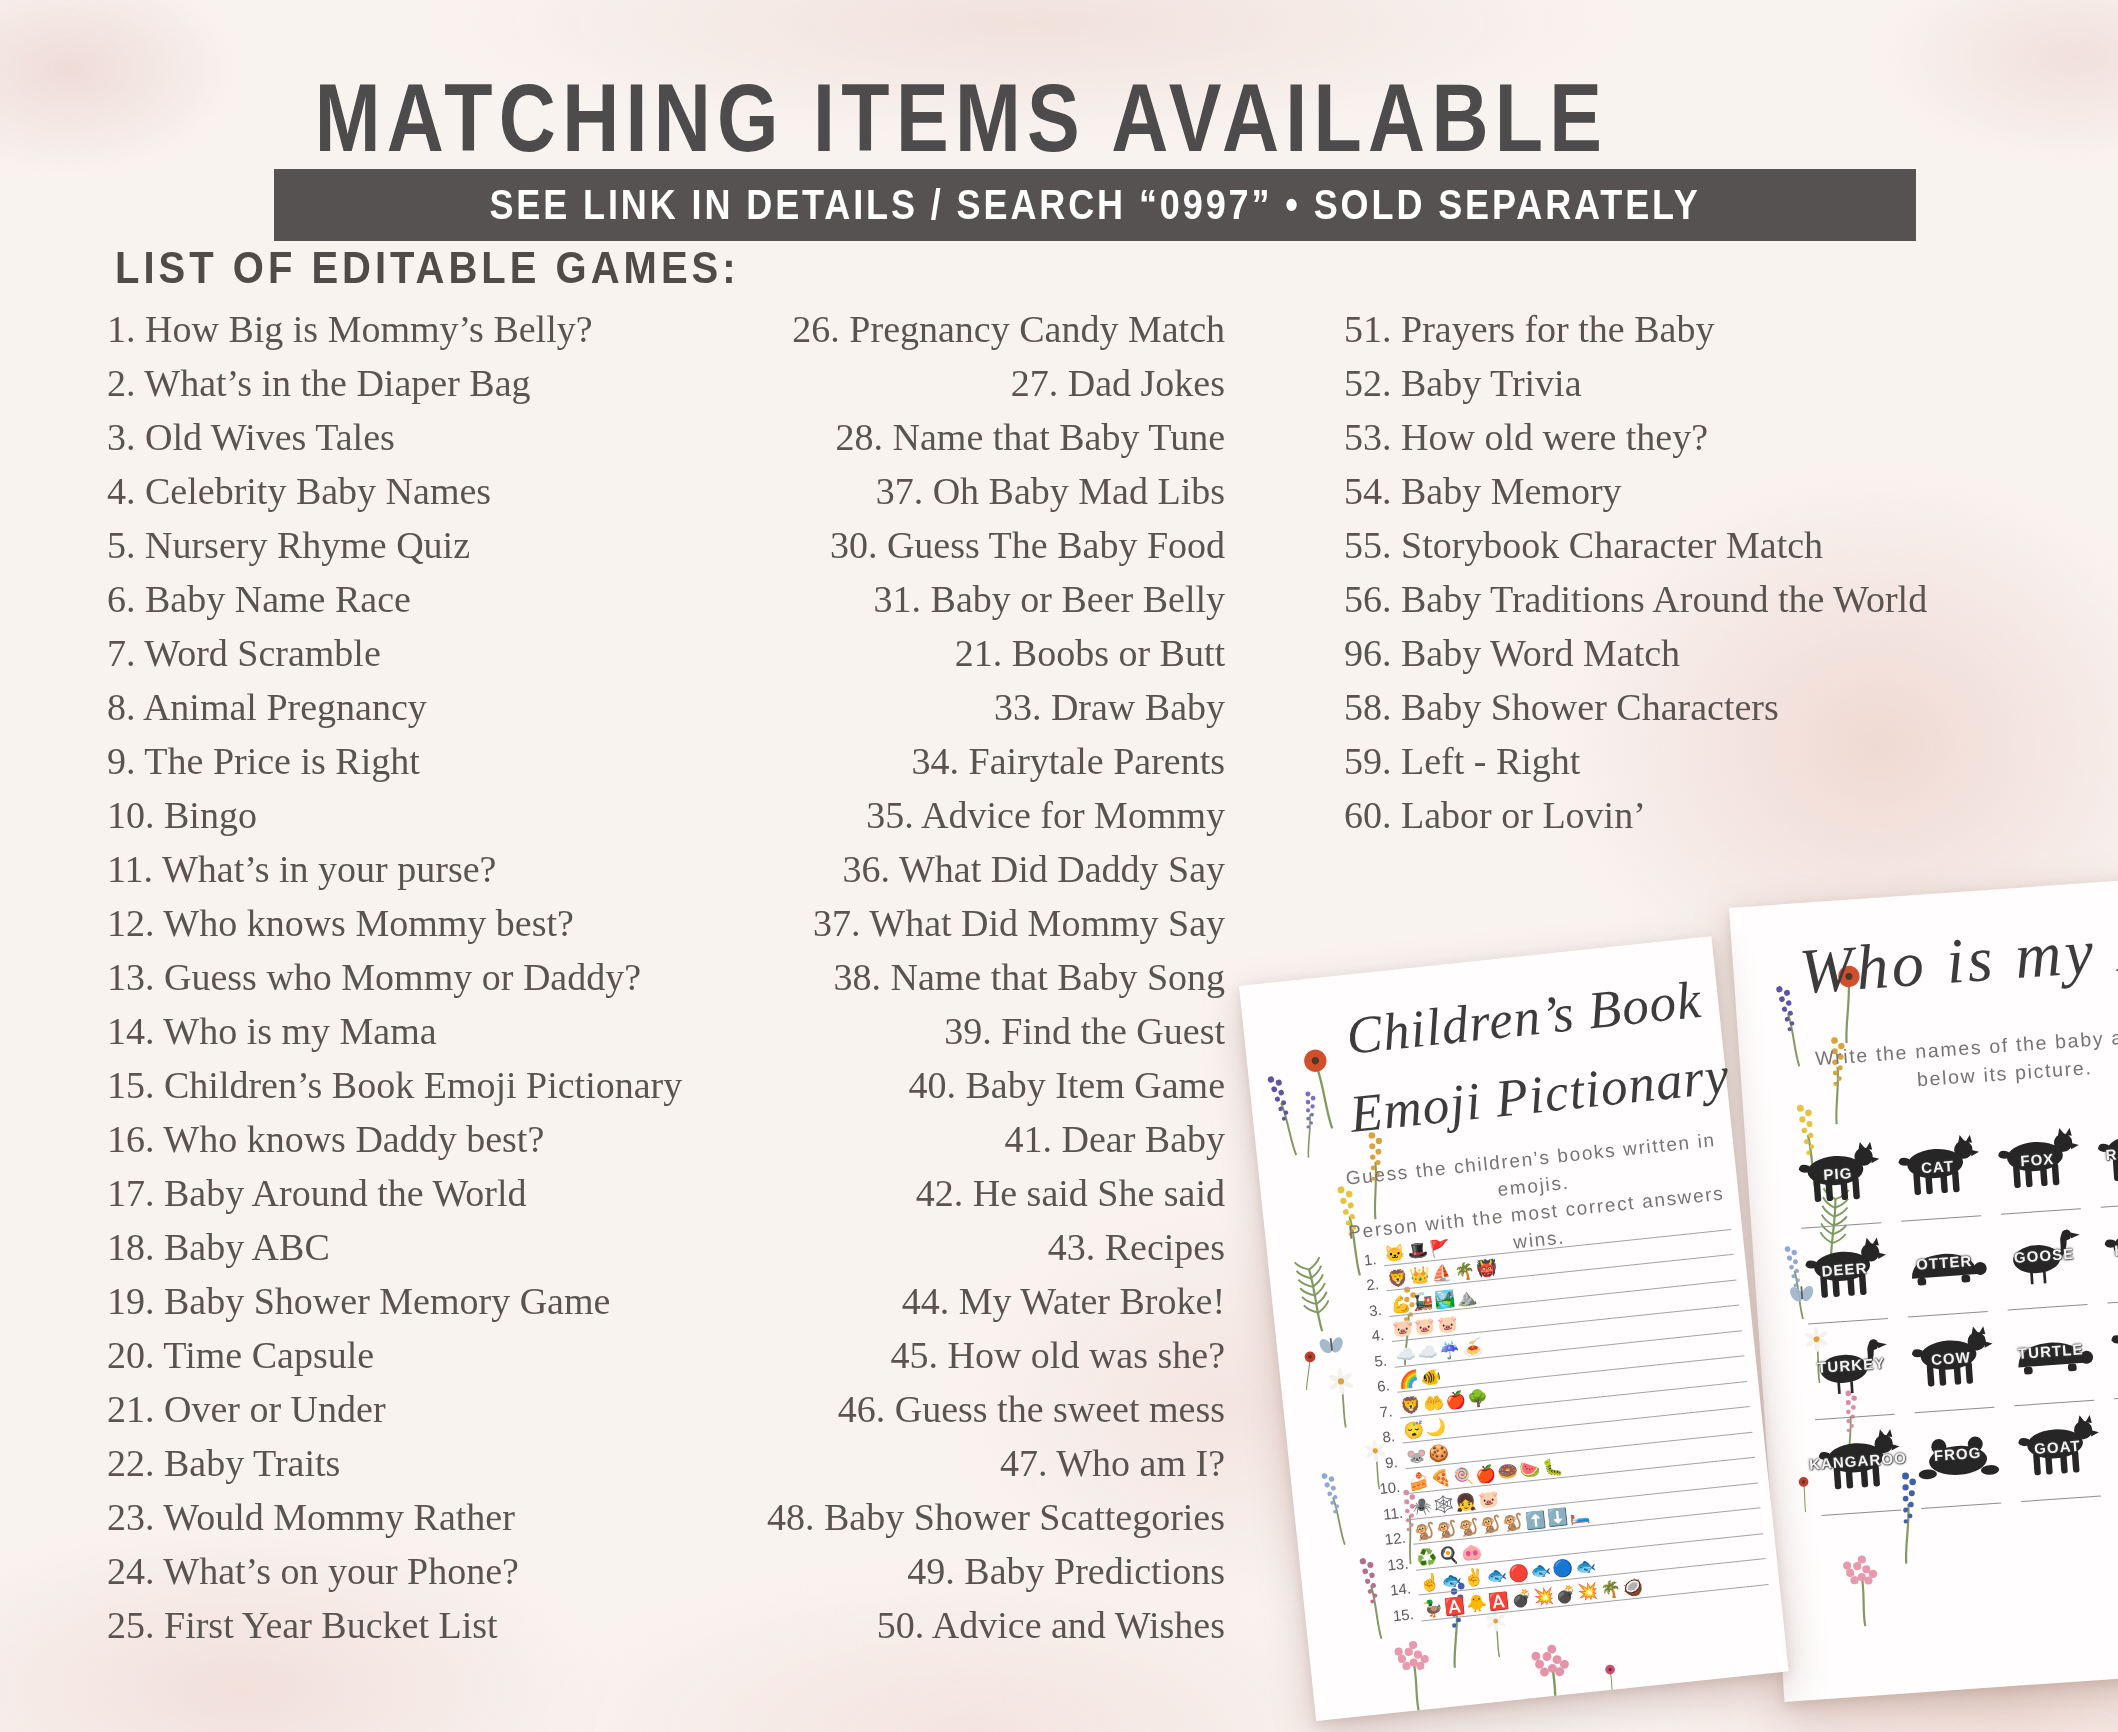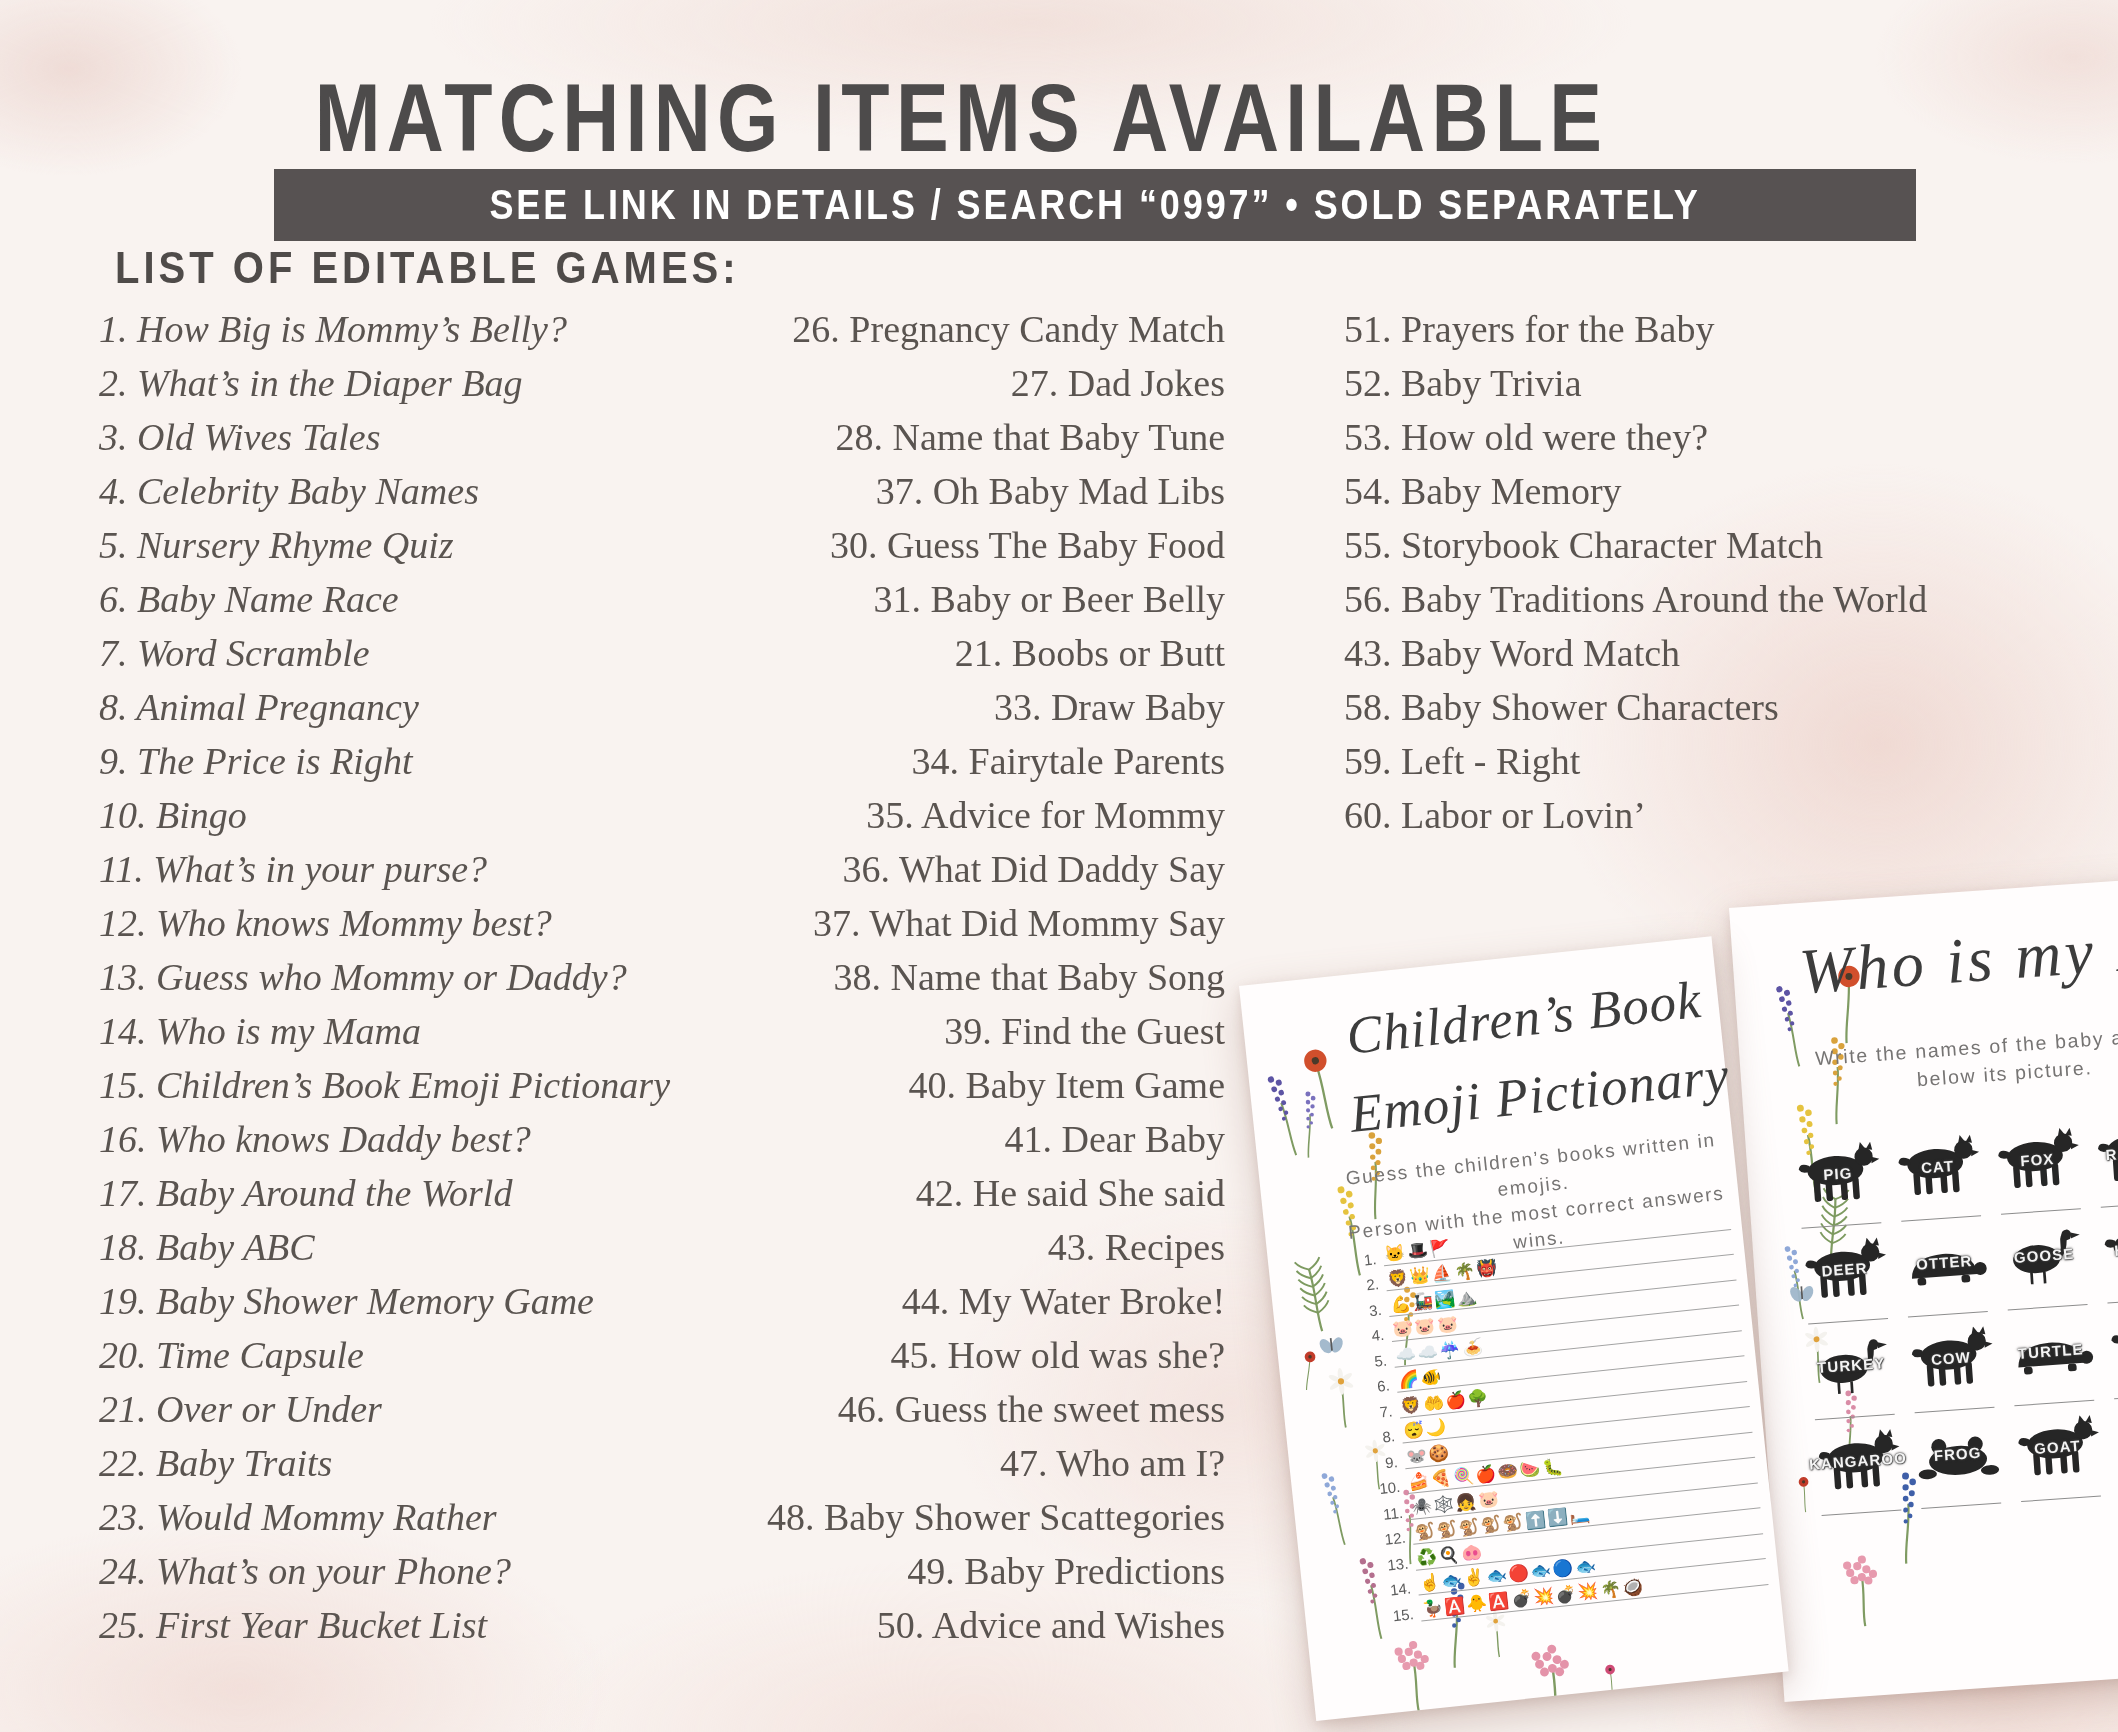--- a/index.html
+++ b/index.html
@@ -41,21 +41,21 @@
     font-size:40px;font-weight:700;letter-spacing:4px;color:#4f4b49;
     transform:scaleY(1.12);transform-origin:left top;white-space:nowrap;
   }
   
   .games-col{
     position:absolute;top:302px;
     font-family:"Liberation Serif",serif;
     font-size:38px;line-height:54px;color:#5a5450;
     white-space:nowrap;
   }
-  #col1{left:99px;font-style:italic;}
+  #col1{left:107px;}
   #col2{left:767px;text-align:right;}
   #col3{left:1344px;}
   
   .card{
     position:absolute;background:#fffdfd;
     box-shadow:0 15px 40px rgba(141,99,88,.32), 0 3.4px 10.3px rgba(141,99,88,.18);
   }
   .card .flowers{position:absolute;left:0;top:0;pointer-events:none;}
   .script-title{
     font-family:cursive;
@@ -221,21 +221,21 @@
     <div class="game-item" data-interactable="false">49. Baby Predictions</div>
     <div class="game-item" data-interactable="false">50. Advice and Wishes</div>
   </div>
 <div class="games-col" id="col3" data-interactable="false">
     <div class="game-item" data-interactable="false">51. Prayers for the Baby</div>
     <div class="game-item" data-interactable="false">52. Baby Trivia</div>
     <div class="game-item" data-interactable="false">53. How old were they?</div>
     <div class="game-item" data-interactable="false">54. Baby Memory</div>
     <div class="game-item" data-interactable="false">55. Storybook Character Match</div>
     <div class="game-item" data-interactable="false">56. Baby Traditions Around the World</div>
-    <div class="game-item" data-interactable="false">43. Baby Word Match</div>
+    <div class="game-item" data-interactable="false">96. Baby Word Match</div>
     <div class="game-item" data-interactable="false">58. Baby Shower Characters</div>
     <div class="game-item" data-interactable="false">59. Left - Right</div>
     <div class="game-item" data-interactable="false">60. Labor or Lovin’</div>
   </div>
 
 <div class="card" id="mama-card" data-interactable="false">
   <svg class="flowers" id="mama-flowers" width="578" height="796" viewBox="0 0 1010 1390" data-interactable="false">
       <g transform="translate(200 140) rotate(6) scale(1.1)">
         <path d="M0 0 C 3 40, -3 70, 0 100" stroke="#7f9b62" stroke-width="3.5" fill="none"></path>
         <circle cx="0" cy="-6" r="17" fill="#d14f2c"></circle>

